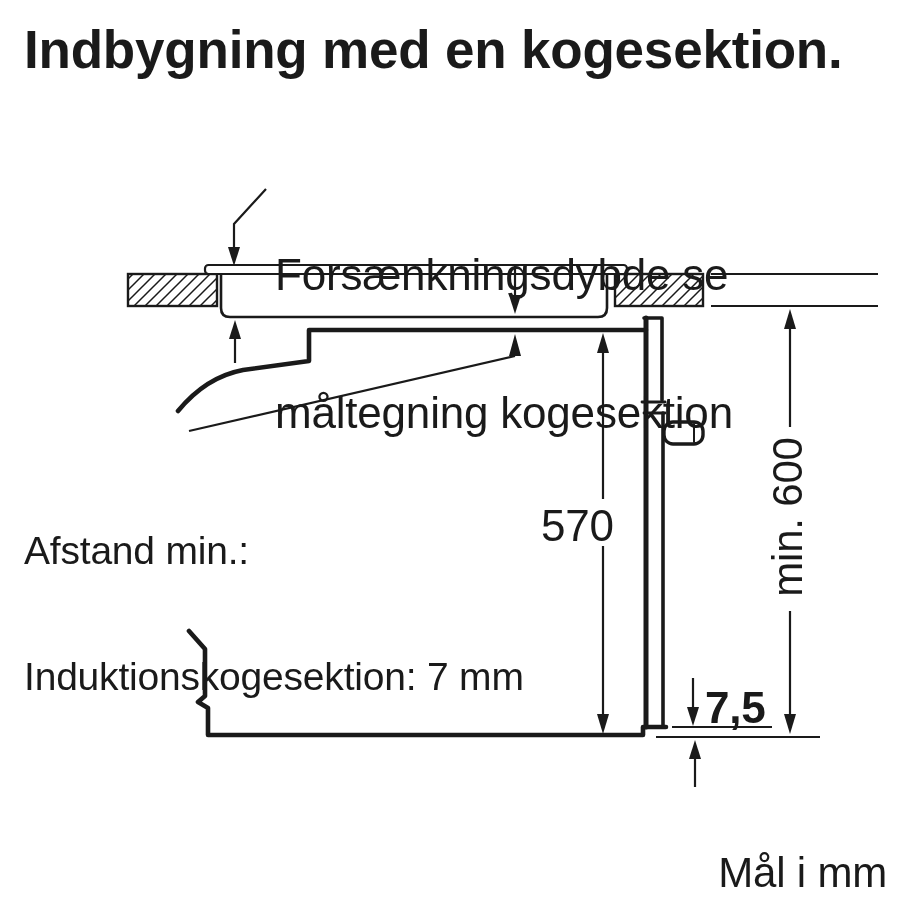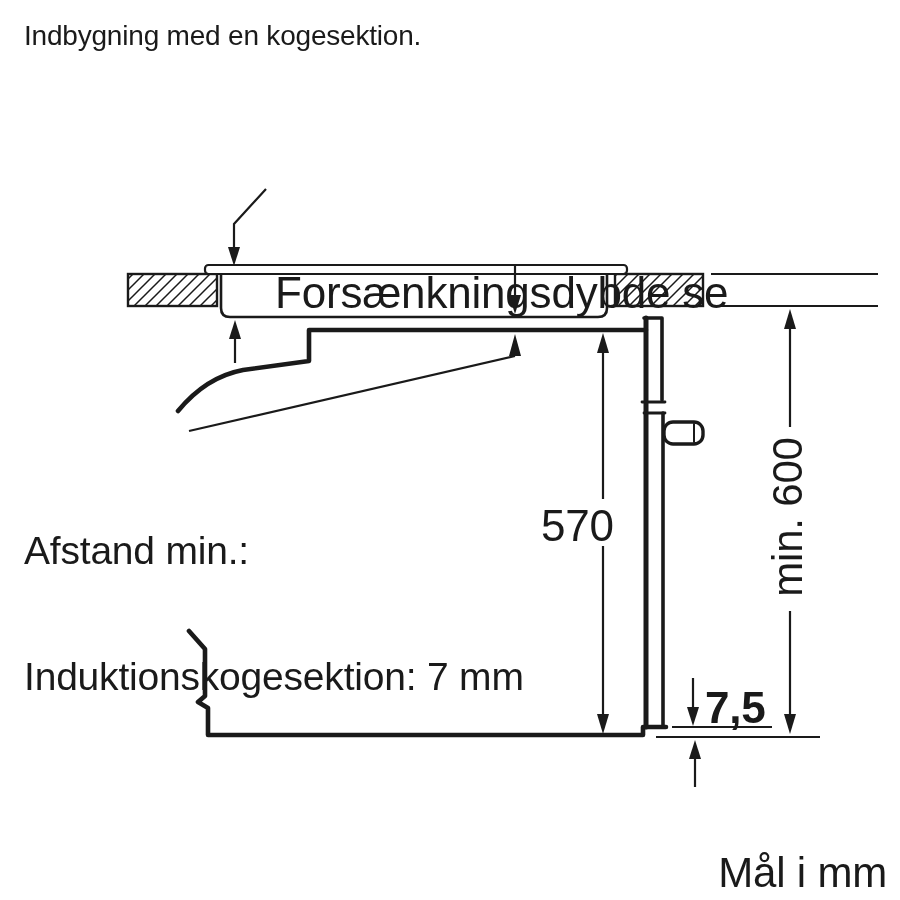--- a/index.html
+++ b/index.html
@@ -2,22 +2,22 @@
 <html><head>
 <meta charset="utf-8">
 <style>
   html,body{margin:0;padding:0;background:#fff;}
   .stage{
     position:relative;width:900px;height:900px;background:#fff;overflow:hidden;
     font-family:"Liberation Sans", sans-serif;color:#1a1a1a;
   }
   .stage svg{position:absolute;left:0;top:0;}
   .t{position:absolute;white-space:pre;color:#1a1a1a;letter-spacing:-0.2px;line-height:1.12;}
-  .title{left:24px;top:20px;font-size:28px;}
-  .callout{left:275px;top:178px;font-size:44px;line-height:46px;}
+  .title{left:24px;top:20px;font-size:53px;font-weight:bold;}
+  .callout{left:275px;top:160px;font-size:44px;line-height:46px;}
   .note{left:24px;top:446px;font-size:39px;line-height:42px;}
   .dim{font-size:44px;}
   .dim-570{left:541px;top:501px;width:124px;}
   .dim-600{left:683px;top:494px;width:210px;height:46px;line-height:46px;text-align:center;
            font-size:42px;transform:rotate(-90deg);}
   .dim-75{left:705px;top:683px;font-weight:bold;}
   .units{left:665px;top:849px;width:222px;text-align:right;font-size:42px;}
 </style>
 </head>
 <body>
@@ -87,20 +87,21 @@
       <polygon points="693,726 687,707 699,707" stroke="none"></polygon>
       <polygon points="695,740 689,759 701,759" stroke="none"></polygon>
       <line x1="695" y1="759" x2="695" y2="787" stroke-width="2.2"></line>
     </g>
   </svg>
 
   <div class="t title">Indbygning med en kogesektion.</div>
 
   <div class="t callout">
     <div>Forsænkningsdybde se</div>
+    <div>måltegning kogesektion</div>
   </div>
 
   <div class="t note">
     <div>Afstand min.:</div>
     <div>Induktionskogesektion: 7 mm</div>
     
   </div>
 
   <div class="t dim dim-570">570</div>
   <div class="t dim dim-600">min. 600</div>

